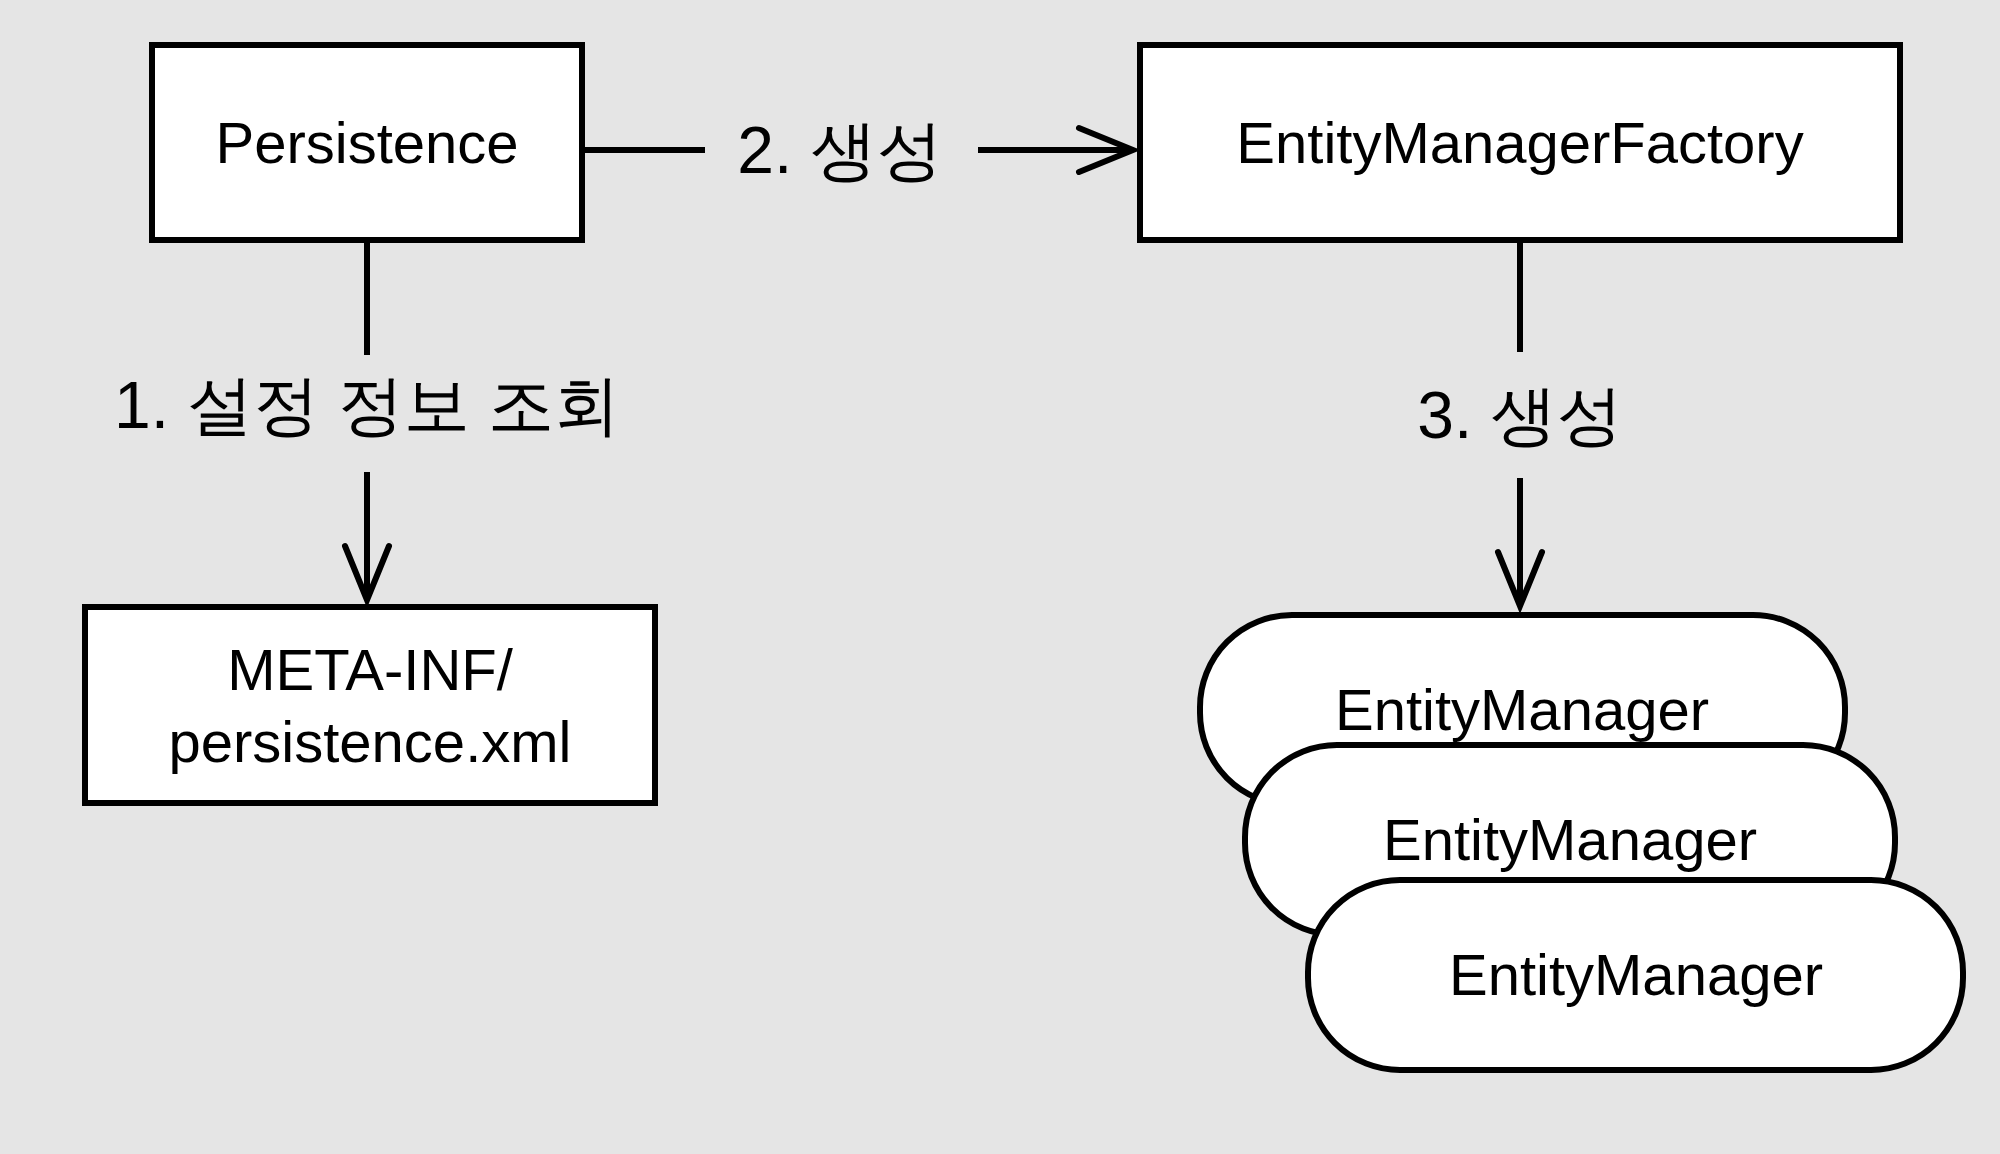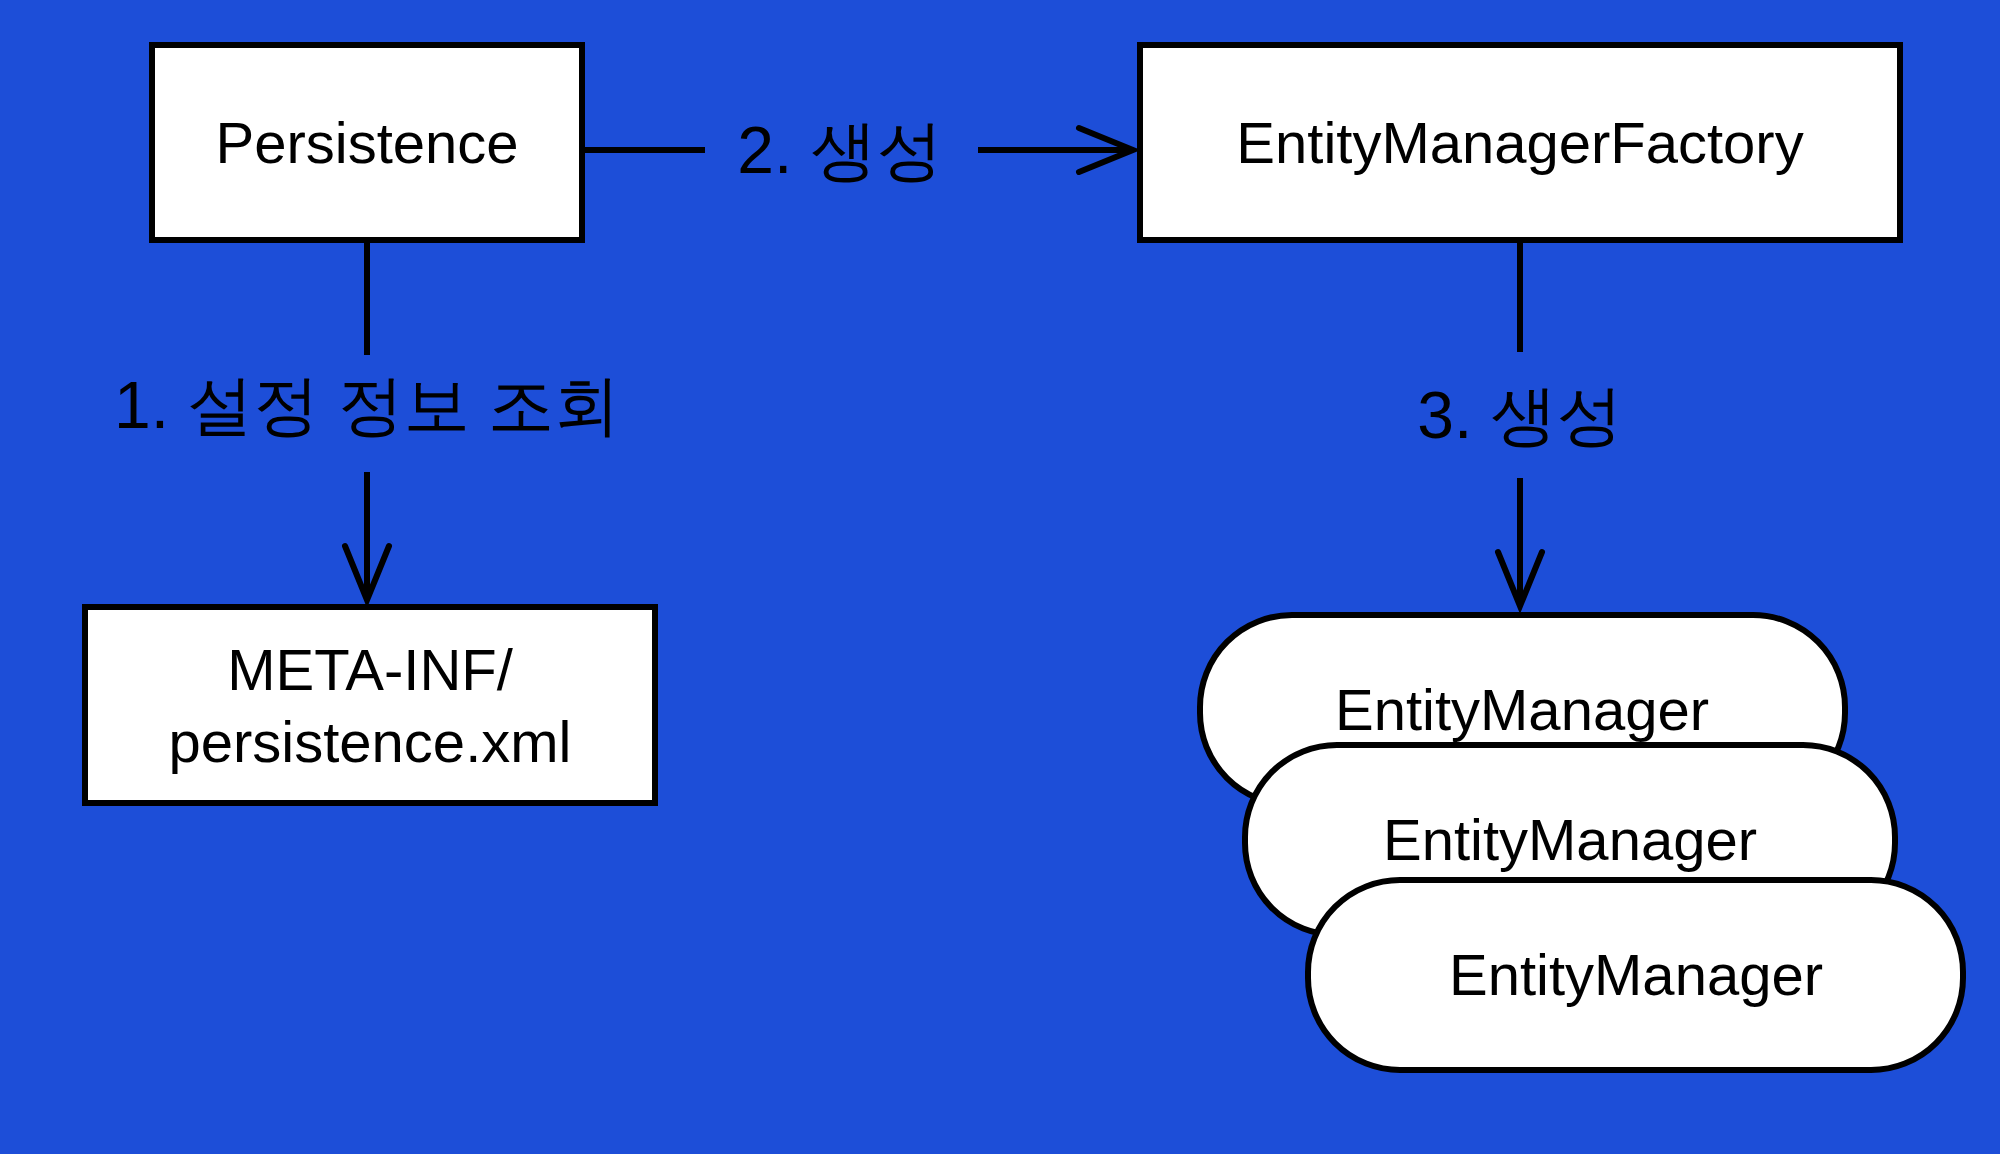--- a/index.html
+++ b/index.html
@@ -4,21 +4,21 @@
 <style>
   html, body {
     margin: 0;
     padding: 0;
     background: #ffffff;
   }
   .canvas {
     position: relative;
     width: 2000px;
     height: 1154px;
-    background: #1d4ed8;
+    background: #e5e5e5;
     font-family: "Liberation Sans", sans-serif;
   }
   svg {
     display: block;
     width: 2000px;
     height: 1154px;
   }
   .node-box {
     fill: #ffffff;
     stroke: #000000;

